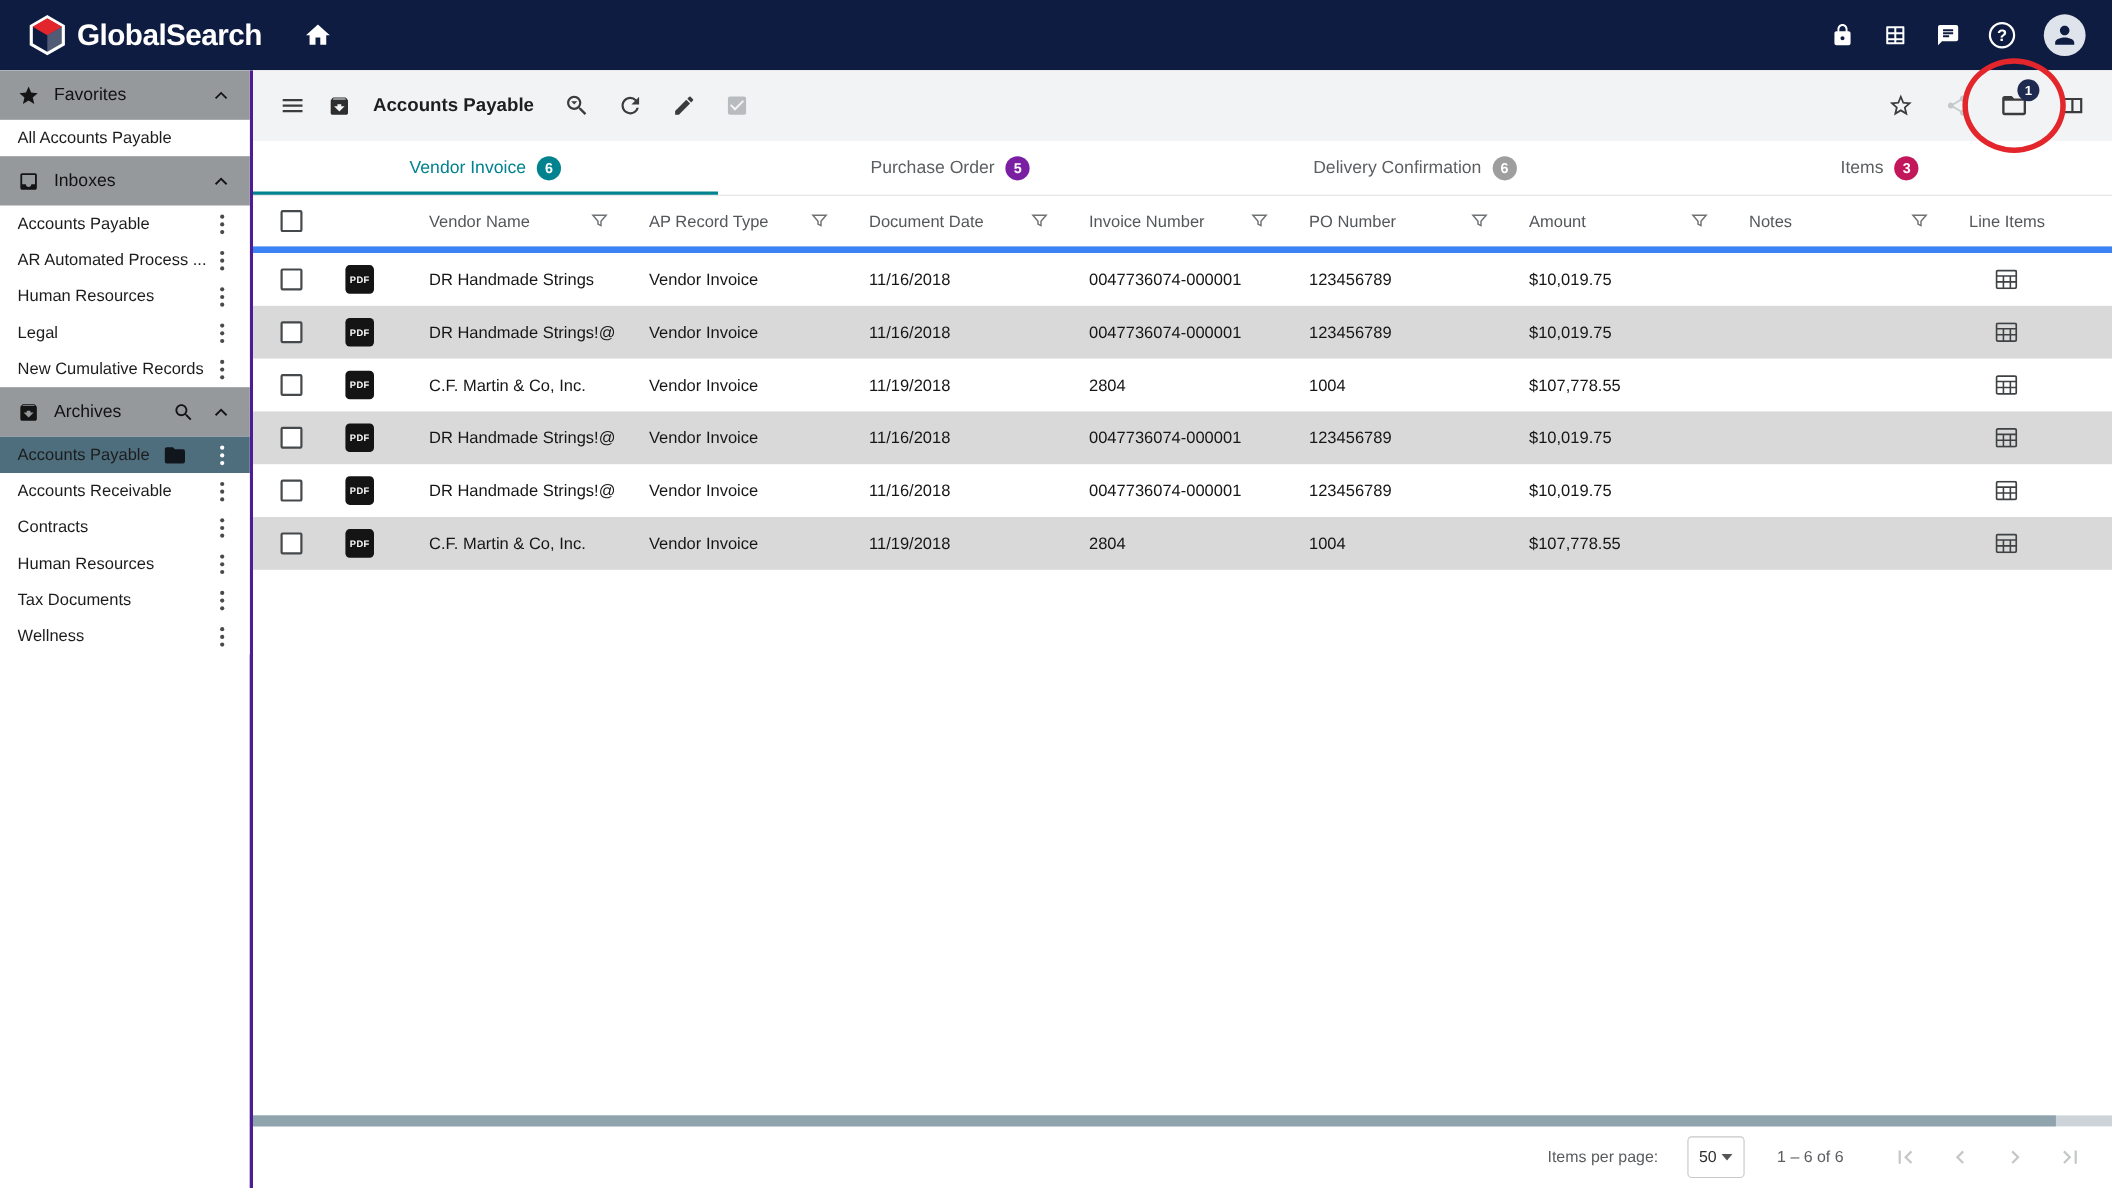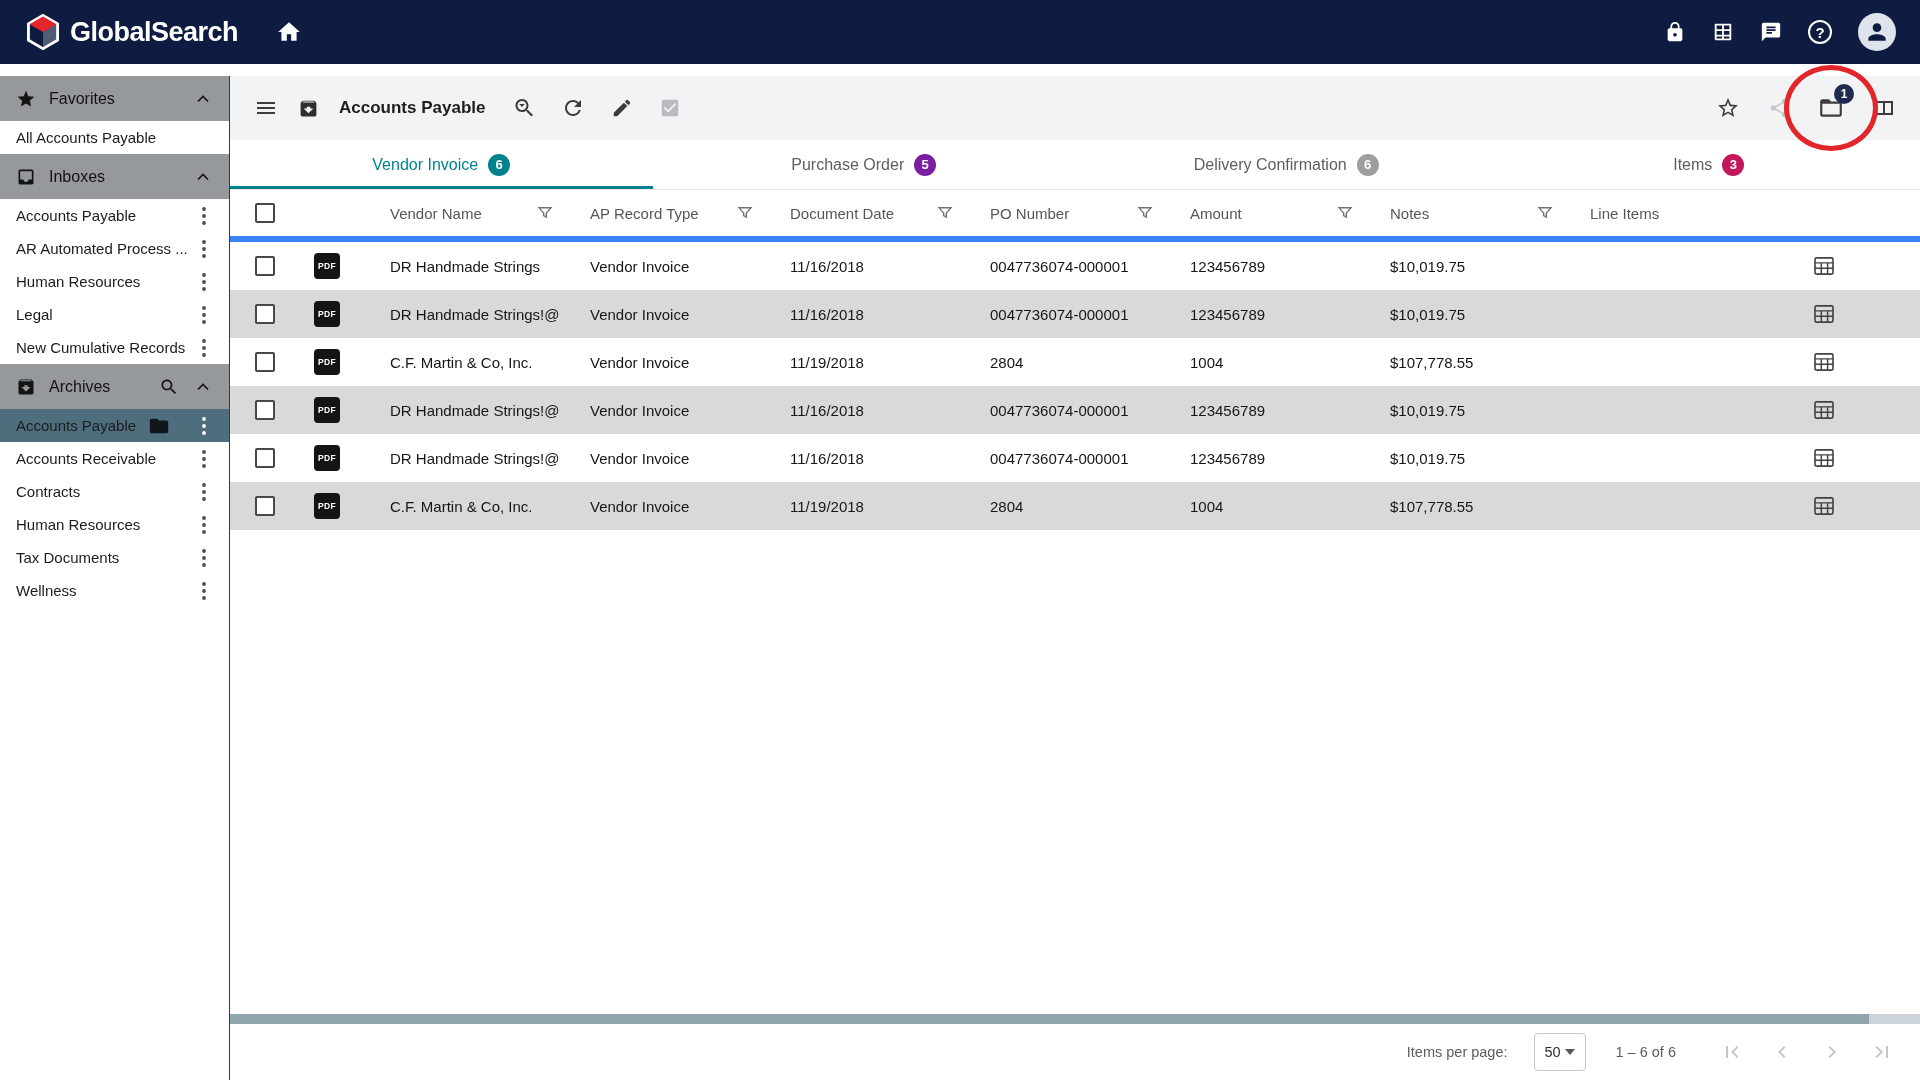--- a/index.html
+++ b/index.html
@@ -1,33 +1,33 @@
 <!DOCTYPE html>
 <html><head>
 <meta charset="utf-8">
 <style>
   * { margin:0; padding:0; box-sizing:border-box; }
   html,body { width:1920px; height:1080px; font-family:"Liberation Sans", sans-serif; background:#fff; overflow:hidden; }
-  #app { width:1920px; height:1080px; display:flex; flex-direction:column; background:#fff;gap:12px; }
+  #app { width:1920px; height:1080px; display:flex; flex-direction:column; background:#fff; }
 
   
   .topbar { height:64px; flex-shrink:0; background:#0e1c41; display:flex; align-items:center; padding:0 24px; color:#fff; }
   .brand { display:flex; align-items:center; gap:8px; cursor:pointer; }
   .brand-text { font-size:27px; font-weight:bold; letter-spacing:-0.5px; color:#fff; }
   .icon-btn { background:none; border:none; padding:0; display:flex; align-items:center; justify-content:center; cursor:pointer; }
   .home-btn { margin-left:38px; }
   .top-right { margin-left:auto; display:flex; align-items:center; gap:26px; }
   .help-circle { width:24px; height:24px; border:2px solid #fff; border-radius:50%; color:#fff; font-size:15px; font-weight:bold; display:flex; align-items:center; justify-content:center; }
   .avatar { width:38px; height:38px; border-radius:50%; background:#dfe3ec; display:flex; align-items:center; justify-content:center; cursor:pointer; }
 
   
   .body { display:flex; flex:1; min-height:0; }
 
   
-  .sidebar { width:230px; flex-shrink:0; background:#fff; border-right:1px solid #4c1d95; }
+  .sidebar { width:230px; flex-shrink:0; background:#fff; border-right:3px solid #4c1d95; }
   .side-header { height:45px; background:#96999c; display:flex; align-items:center; padding:0 16px; gap:13px; font-size:16px; color:#121212; cursor:pointer; }
   .side-header .push { margin-left:auto; display:flex; align-items:center; gap:14px; }
   .side-item { height:33px; display:flex; align-items:center; padding:0 16px; font-size:15px; color:#1c1c1c; cursor:pointer; background:#fff; white-space:nowrap; overflow:hidden; }
   .side-item .label { overflow:hidden; text-overflow:ellipsis; }
   .side-item .kebab { margin-left:auto; padding:4px 6px; cursor:pointer; display:flex; }
   .side-item.selected { background:#4e6e7e; }
   .side-item.selected .kebab circle { fill:#ffffff; }
   .folder-inline { margin-left:12px; display:flex; }
 
   
@@ -395,20 +395,28 @@
             </div>
           <div class="th">
               <span>Document Date</span>
               <span class="funnel">
                 <svg width="18" height="18" viewBox="0 0 24 24" fill="none" stroke="#6f7275" stroke-width="1.8">
                   <path d="M4 5h16l-6.2 7.2v5.3l-3.6-1.9v-3.4L4 5z"></path>
                 </svg>
               </span>
             </div>
           <div class="th">
+              <span>Invoice Number</span>
+              <span class="funnel">
+                <svg width="18" height="18" viewBox="0 0 24 24" fill="none" stroke="#6f7275" stroke-width="1.8">
+                  <path d="M4 5h16l-6.2 7.2v5.3l-3.6-1.9v-3.4L4 5z"></path>
+                </svg>
+              </span>
+            </div>
+          <div class="th">
               <span>PO Number</span>
               <span class="funnel">
                 <svg width="18" height="18" viewBox="0 0 24 24" fill="none" stroke="#6f7275" stroke-width="1.8">
                   <path d="M4 5h16l-6.2 7.2v5.3l-3.6-1.9v-3.4L4 5z"></path>
                 </svg>
               </span>
             </div>
           <div class="th">
               <span>Amount</span>
               <span class="funnel">

